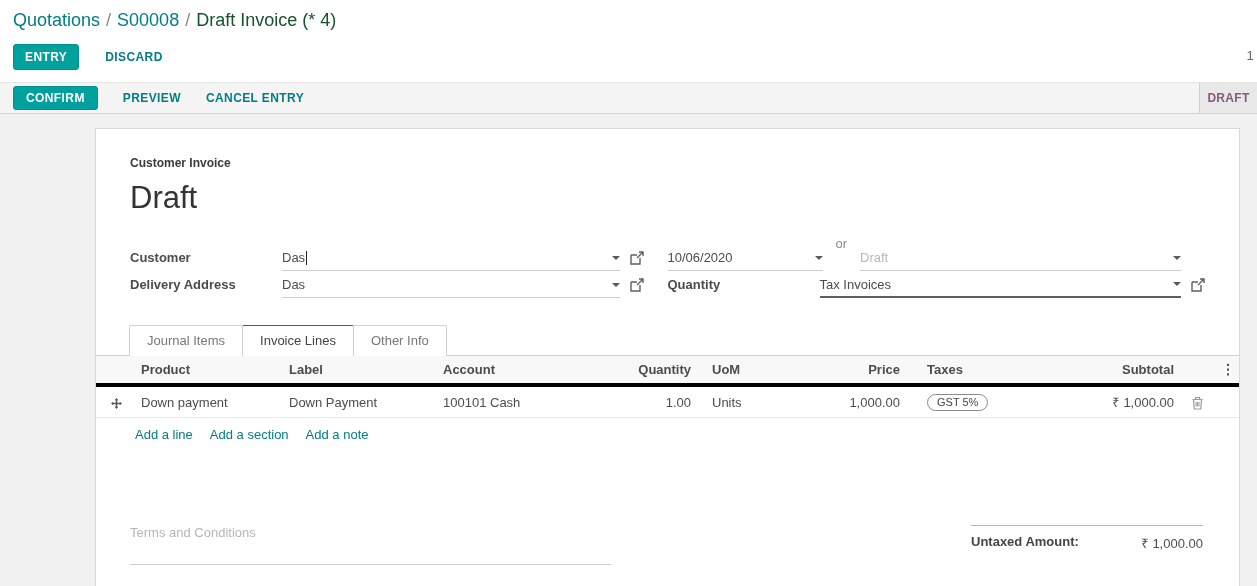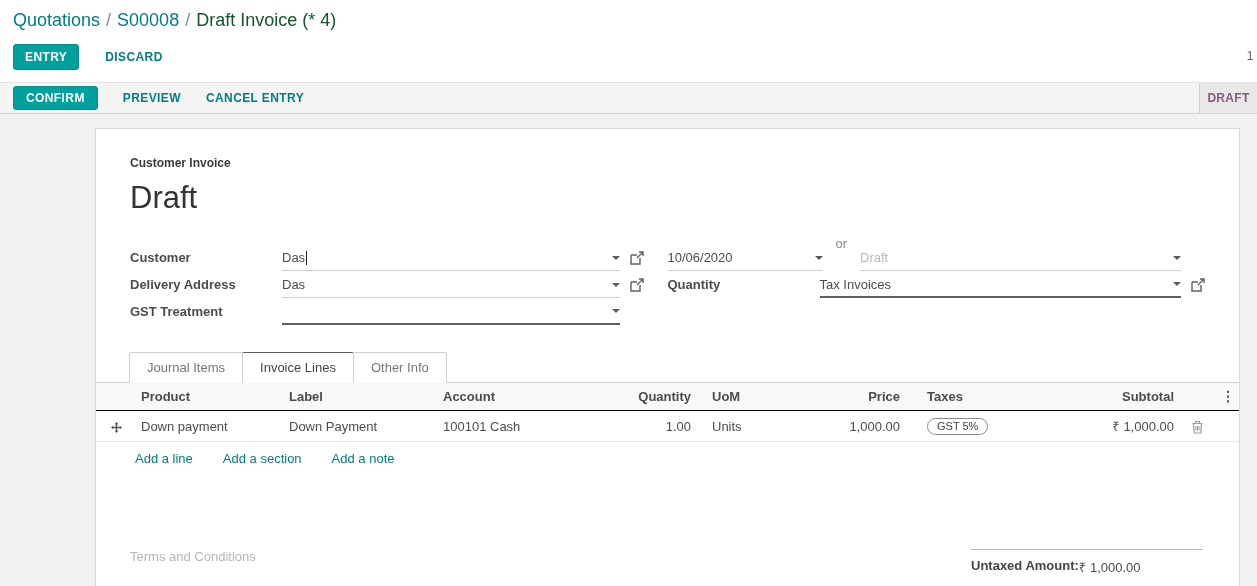--- a/index.html
+++ b/index.html
@@ -57,42 +57,42 @@
   .or-label { font-size:13px; color:#8a8a8a; margin:16px 13px; padding-bottom:4px; }
 
   
   .tabs { margin-top:27px; padding-left:33px; border-bottom:1px solid #d0d0d0; display:flex; }
   .tab { background:#fff; border:1px solid #d0d0d0; border-bottom:none; border-radius:2px 2px 0 0;
     padding:7px 17px 8px; font-size:13px; color:#777; margin-bottom:-1px; margin-right:-1px; cursor:pointer; }
   .tab.active { color:#444; border-top-color:#5a5a5a; z-index:2; position:relative; }
 
   
   table.lines { width:100%; border-collapse:collapse; font-size:13px; color:#4c4c4c; table-layout:fixed; }
-  table.lines th { background:#f8f8f8; border-bottom:1px solid #000000;
+  table.lines th { background:#f8f8f8; border-bottom:4px solid #000000;
     font-weight:bold; padding:6px 5px; text-align:left; }
   table.lines td { padding:6px 5px; border-bottom:1px solid #e9e9e9; }
   .ta-r { text-align:right !important; }
   .pad-uom { padding-left:16px !important; }
   .pad-tax { padding-left:22px !important; }
   .pill { display:inline-block; border:1px solid #8a8a8a; border-radius:20px;
     padding:1px 9px 2px; font-size:11px; color:#444; }
   .handle-cell, .trash-cell, .dots-cell { text-align:center !important; }
   .icon-svg { vertical-align:middle; cursor:pointer; }
   .dots { font-size:14px; font-weight:bold; color:#555; cursor:pointer; line-height:10px; }
 
-  .add-links { display:flex; gap:30px; padding:9px 0 9px 39px; font-size:13px; }
+  .add-links { display:flex; gap:17px; padding:9px 0 9px 39px; font-size:13px; }
   .add-links span { color:#017e84; cursor:pointer; }
 
   
   .bottom { display:flex; margin-top:74px; padding:0 36px 0 34px; align-items:flex-start; }
   .notes { flex:1; }
   .notes-inner { width:481px; height:40px; border-bottom:1px solid #ccc;
     font-size:13px; color:#b5b5b5; cursor:text; }
   .totals { width:232px; border-top:1px solid #bbb; padding-top:4px; }
-  .total-row { display:flex; justify-content:flex-start; padding:4px 0 10px; font-size:13px; }
+  .total-row { display:flex; justify-content:space-between; padding:4px 0 10px; font-size:13px; }
   .total-row .tl { font-weight:bold; color:#444; }
   .total-row .tv { color:#4c4c4c; }
 </style>
 </head>
 <body>
 
 <div class="topbar">
   <div class="breadcrumb">
     <span class="link">Quotations</span><span class="sep">/</span><span class="link">S00008</span><span class="sep">/</span><span class="current">Draft Invoice (* 4)</span>
   </div>
@@ -139,28 +139,20 @@
           <div class="input-line">
             <span class="val">Das</span>
             <span class="caret"></span>
           </div>
           <span class="ext-slot">
                 <svg class="icon-svg" width="14" height="14" viewBox="0 0 14 14">
                   <path d="M1 4 h6 M1 4 v9 h9 v-6" fill="none" stroke="#5f5f5f" stroke-width="1.4"></path>
                   <path d="M7 7 L13 1 M9 1 h4 v4" fill="none" stroke="#5f5f5f" stroke-width="1.4"></path>
                 </svg>
               </span>
-        </div>
-        <div class="field">
-          <label>GST Treatment</label>
-          <div class="input-line required">
-            <span class="val"></span>
-            <span class="caret"></span>
-          </div>
-          <span class="ext-slot"></span>
         </div>
       </div>
 
       <div class="fcol">
         <div class="field">
           <div class="input-line date-fixed">
             <span class="val">10/06/2020</span>
             <span class="caret"></span>
           </div>
           <span class="or-label">or</span>

